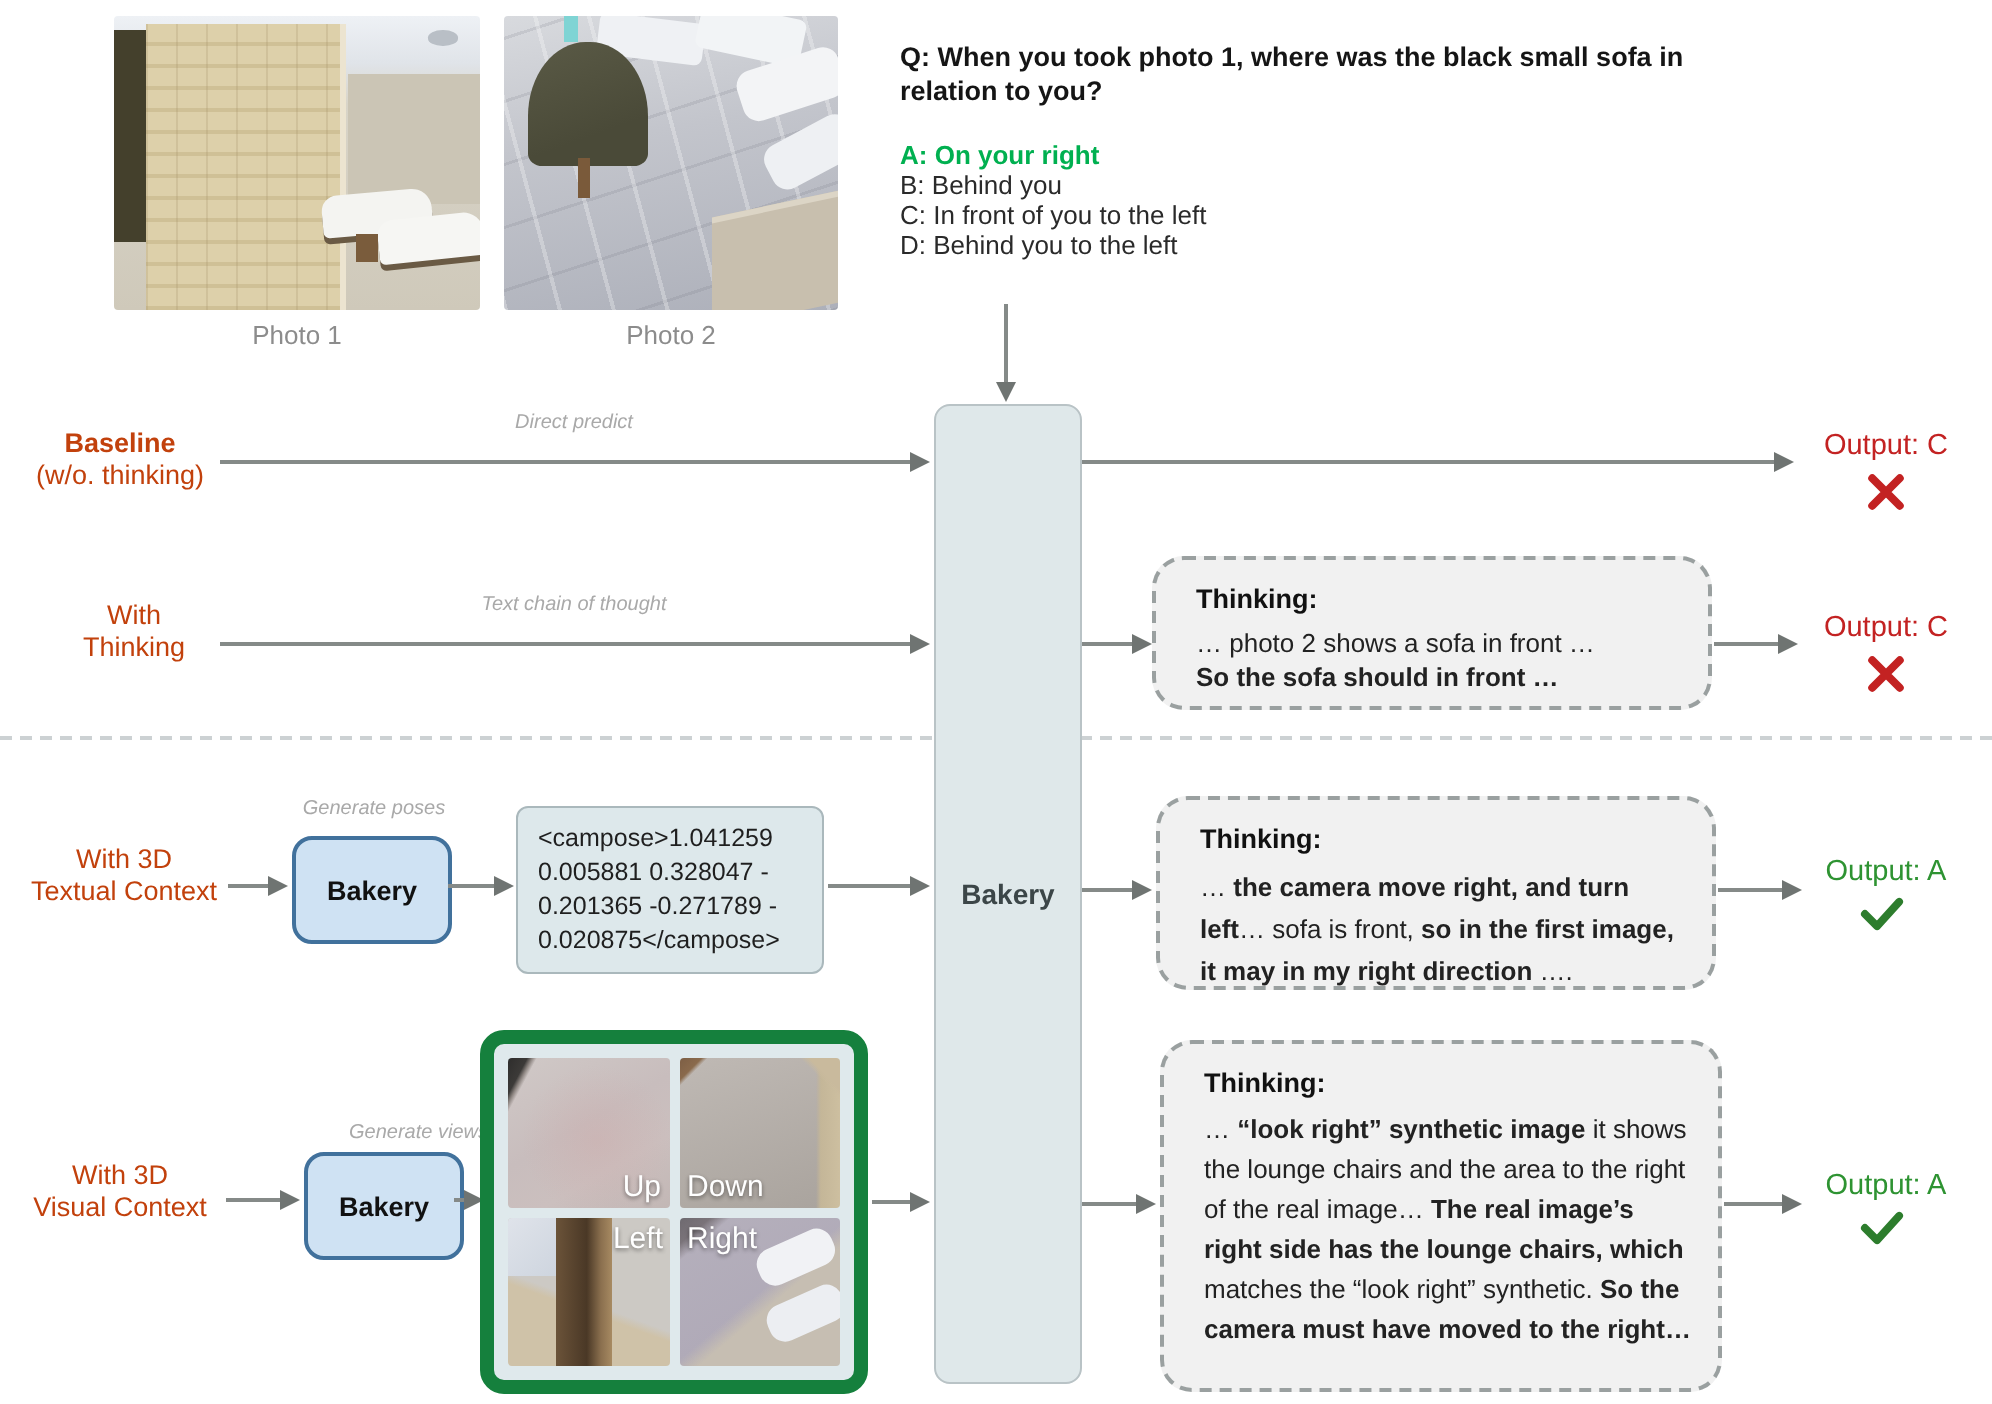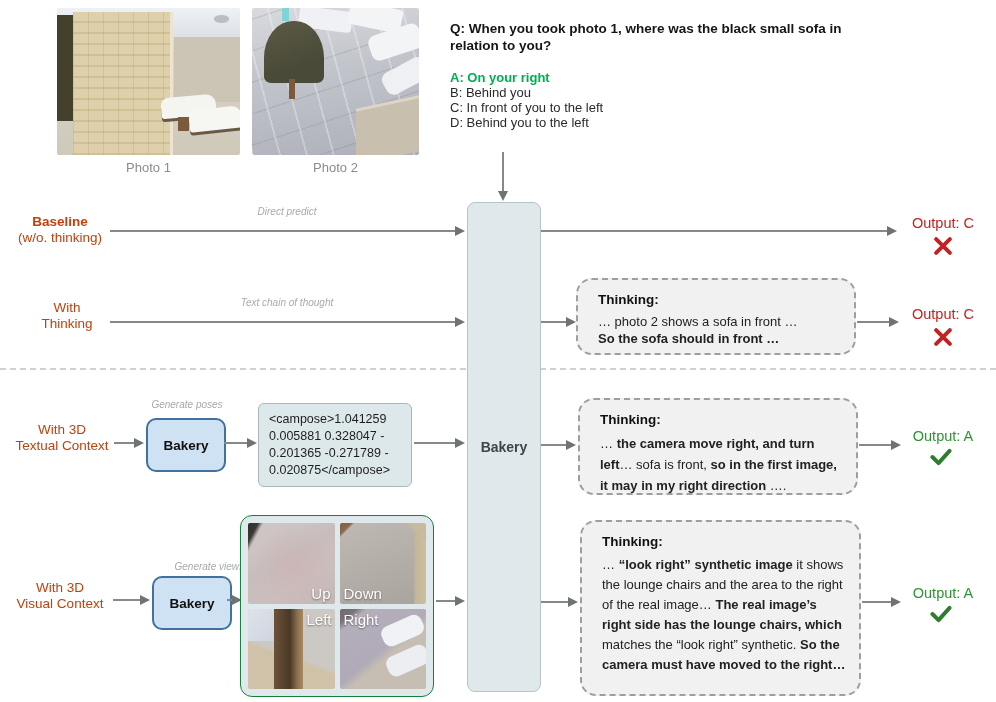--- a/index.html
+++ b/index.html
@@ -54,21 +54,21 @@
        linear-gradient(170deg,#d8dade 0%,#c3c5cc 40%,#adb0ba 100%);}
   .pd{position:absolute;}
 
   
   .qtext{position:absolute;left:450px;top:20px;width:436px;font-size:13.5px;font-weight:700;line-height:17px;color:#151515;}
   .opt{position:absolute;left:450px;font-size:13px;color:#2a2a2a;}
   .opt-a{font-weight:700;color:#00b050;}
 
   
   .views{position:absolute;left:240px;top:515px;width:194px;height:182px;background:#dfe9ec;
-    border:1px solid #15803d;border-radius:12px;box-sizing:border-box;padding:7px;
+    border:7px solid #15803d;border-radius:12px;box-sizing:border-box;padding:7px;
     display:grid;grid-template-columns:1fr 1fr;grid-template-rows:1fr 1fr;gap:5px;z-index:2;}
   .vcell{position:relative;overflow:hidden;border-radius:2px;}
   .viewlbl{position:absolute;color:#fff;font-size:15px;text-shadow:0 1px 2px rgba(0,0,0,.45);}
   #v-up{background:
     linear-gradient(118deg,#2e2d2c 0%,#3c3a38 8%,#8d8581 10%,rgba(0,0,0,0) 12%),
     radial-gradient(circle at 55% 55%,rgba(208,160,160,.28),rgba(0,0,0,0) 62%),
     linear-gradient(150deg,#d0c9c7 0%,#c8bdbd 45%,#cbbfbe 70%,#c2b7b5 100%);}
   #v-down{background:
     linear-gradient(135deg,#7d5f45 0%,#8a6a4c 7%,rgba(0,0,0,0) 9%),
     linear-gradient(225deg,#c9ba9d 0%,#c9ba9d 10%,rgba(0,0,0,0) 13%),

